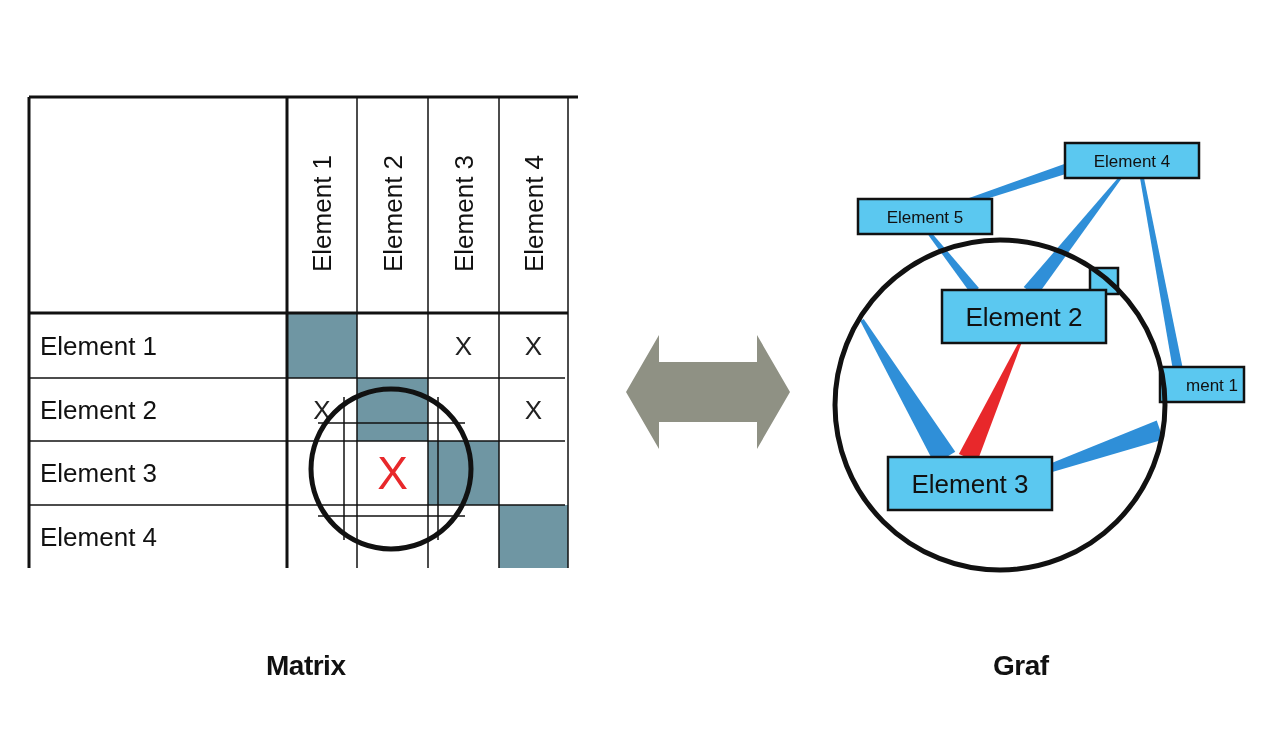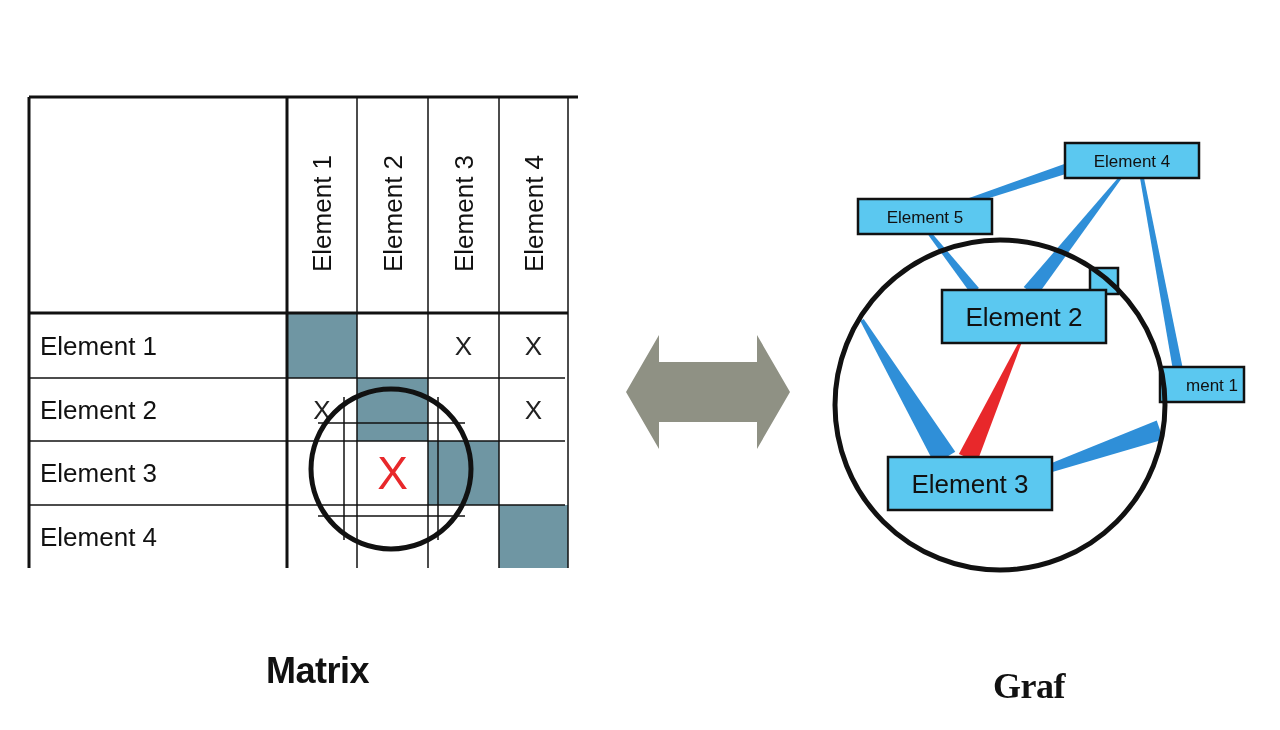--- a/index.html
+++ b/index.html
@@ -1,22 +1,22 @@
 <!DOCTYPE html>
 <html><head>
 <meta charset="utf-8">
 <style>
   html, body { margin: 0; padding: 0; background: #ffffff; }
   body { width: 1280px; height: 730px; position: relative; overflow: hidden;
          font-family: "Liberation Sans", sans-serif; }
   #stage { position: absolute; left: 0; top: 0; width: 1280px; height: 730px; }
   .caption { position: absolute; font-family: "Liberation Sans", sans-serif; font-weight: bold;
-             font-size: 36px; color: #111; letter-spacing: -0.5px; }
+             font-size: 28px; color: #111; letter-spacing: -0.5px; }
   #cap-matrix { left: 266px; top: 650px; }
-  #cap-graph  { left: 993px; top: 665px; font-family: Liberation Serif, serif; }
+  #cap-graph  { left: 993px; top: 650px; }
 </style>
 </head>
 <body>
 
 <svg id="stage" width="1280" height="730" viewBox="0 0 1280 730" xmlns="http://www.w3.org/2000/svg">
 
   <g id="matrix">
     <g id="matrix-fills">
         <rect x="287" y="313" width="70" height="65" fill="#6f96a3"></rect>
         <rect x="357" y="378" width="71" height="63" fill="#6f96a3"></rect>

